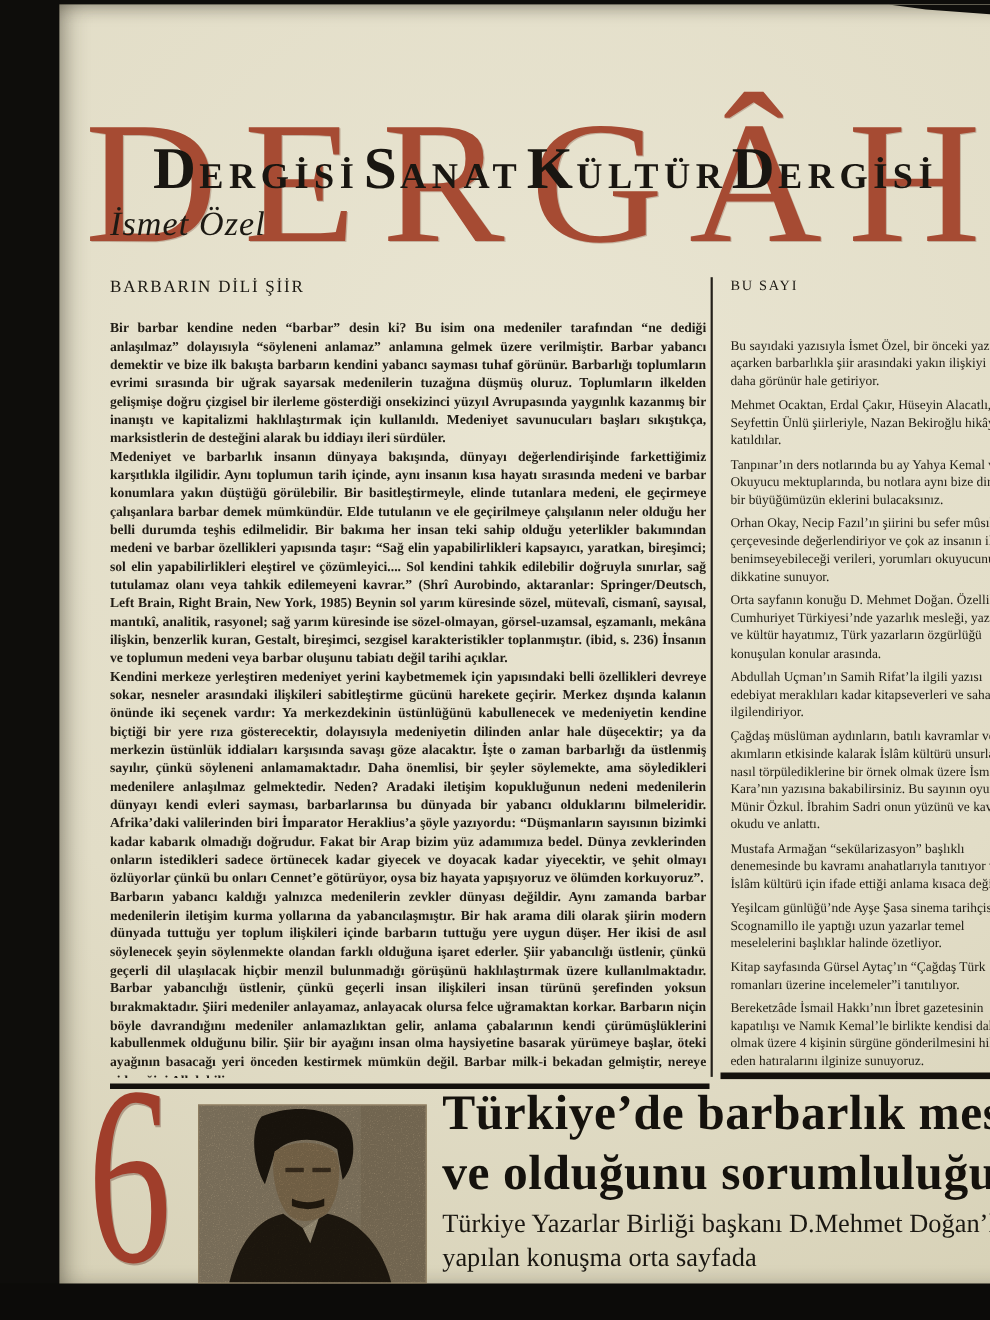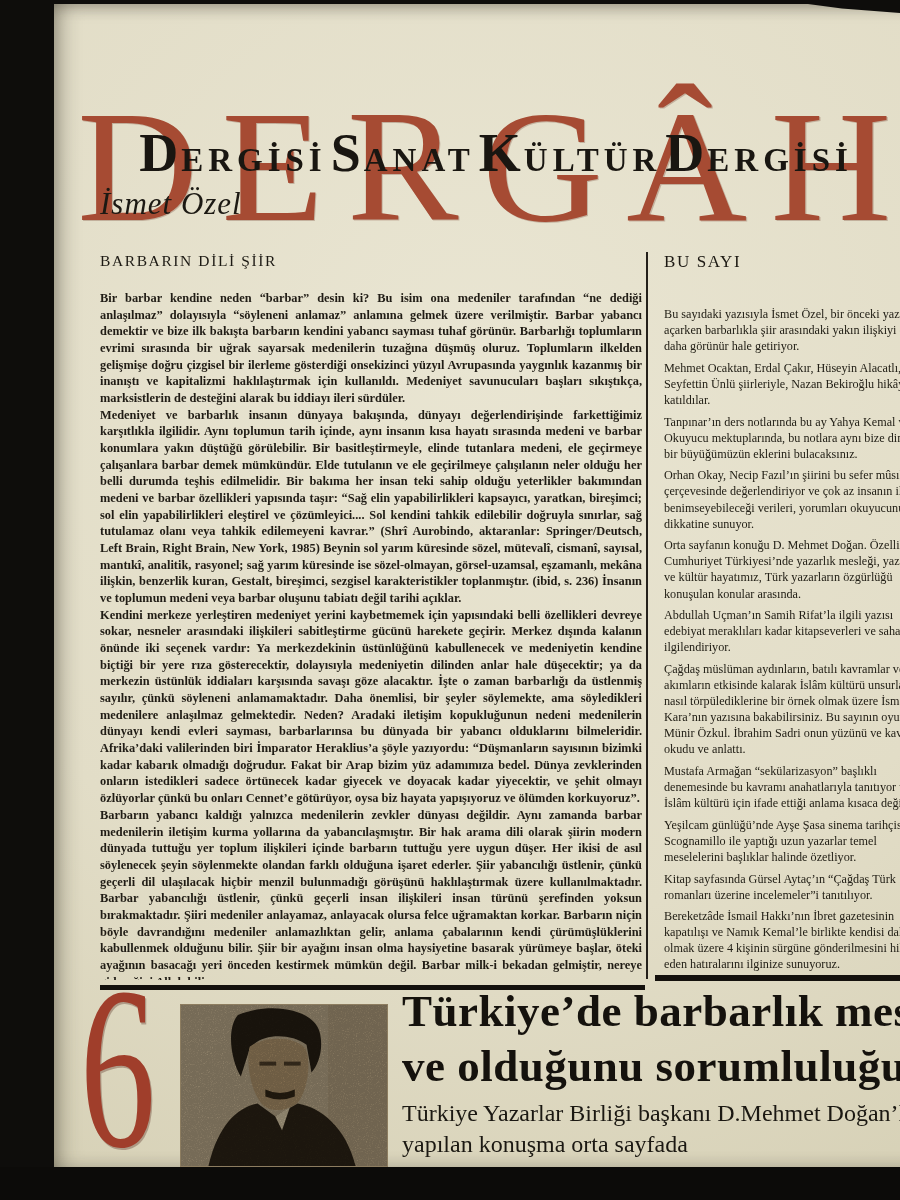--- a/index.html
+++ b/index.html
@@ -49,21 +49,21 @@
     position:absolute;left:46px;top:182px;
     font-style:italic;font-size:31px;color:#1c1913;letter-spacing:1px;
   }
   
   .article-heading{
     position:absolute;left:46px;top:248px;
     font-size:15.5px;letter-spacing:1.6px;color:#1c1913;
   }
   .busayi-heading{
     position:absolute;left:610px;top:248px;
-    font-size:17px;letter-spacing:1.6px;color:#1c1913;
+    font-size:13px;letter-spacing:1.6px;color:#1c1913;
   }
   
   .article-body{
     position:absolute;left:46px;top:286px;width:542px;height:690px;
     overflow:hidden;color:#201c15;
     font-size:12.4px;line-height:1.345;text-align:justify;font-weight:bold;
   }
   .article-body p{margin:0;}
   .column-divider{
     position:absolute;left:592px;top:248px;width:2px;height:727px;

